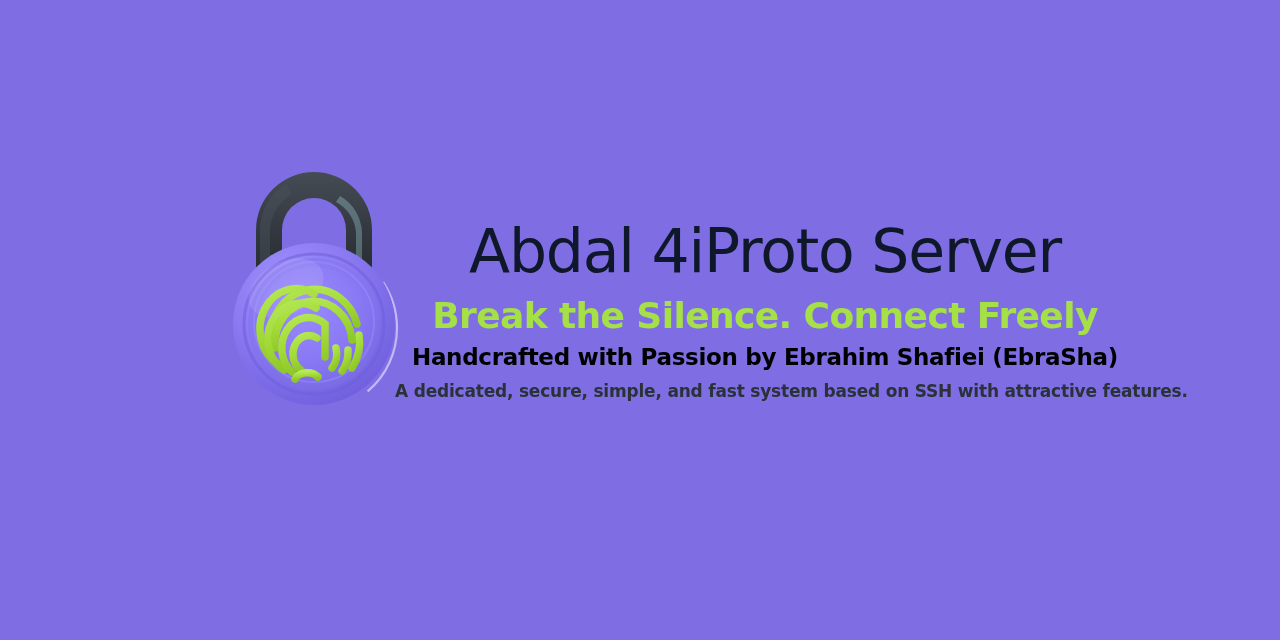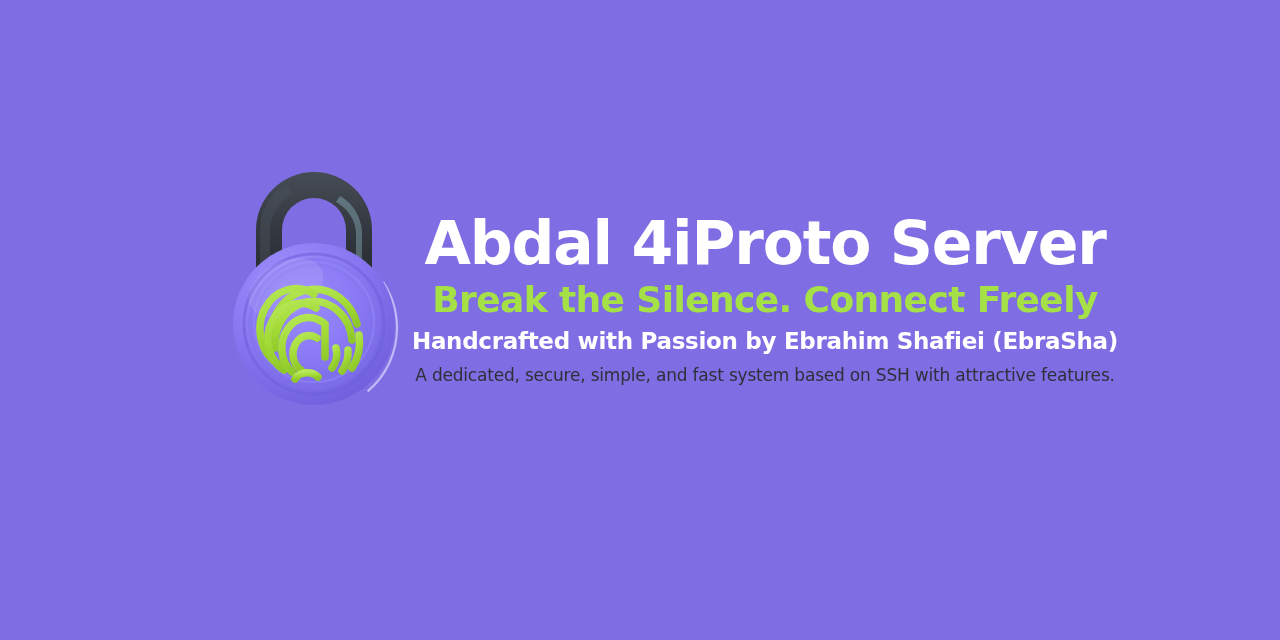--- a/index.html
+++ b/index.html
@@ -48,27 +48,27 @@
   
   #text-block {
     position: absolute;
     left: 395px;
     top: 208px;
     width: 740px;
     text-align: center;
   }
 
   #title {
-    margin: 4px;
+    margin: 12px;
     font-family: "DejaVu Sans", sans-serif;
     font-size: 60px;
-    font-weight: bold;
+    font-weight: normal;
     line-height: 1.06;
     letter-spacing: -1.2px;
-    color: #ffffff;
+    color: #0f172a;
     white-space: nowrap;
   }
 
   #tagline {
     margin: 4px 0 8px 0;
     font-family: "DejaVu Sans", sans-serif;
     font-size: 36px;
     font-weight: bold;
     line-height: 1.12;
     letter-spacing: -0.6px;
@@ -76,29 +76,29 @@
     white-space: nowrap;
   }
 
   #byline {
     margin: 6px 0 0 0;
     font-family: "DejaVu Sans", sans-serif;
     font-size: 23px;
     font-weight: bold;
     line-height: 1.2;
     letter-spacing: -0.3px;
-    color: #ffffff;
+    color: #000000;
     white-space: nowrap;
   }
 
   #description {
     margin: 9px 0 15px 0;
     font-family: "DejaVu Sans", sans-serif;
     font-size: 17px;
-    font-weight: normal;
+    font-weight: bold;
     line-height: 1.25;
     letter-spacing: -0.2px;
     color: #2b3139;
     white-space: nowrap;
   }
 </style>
 </head>
 <body>
 
 <div id="banner">

